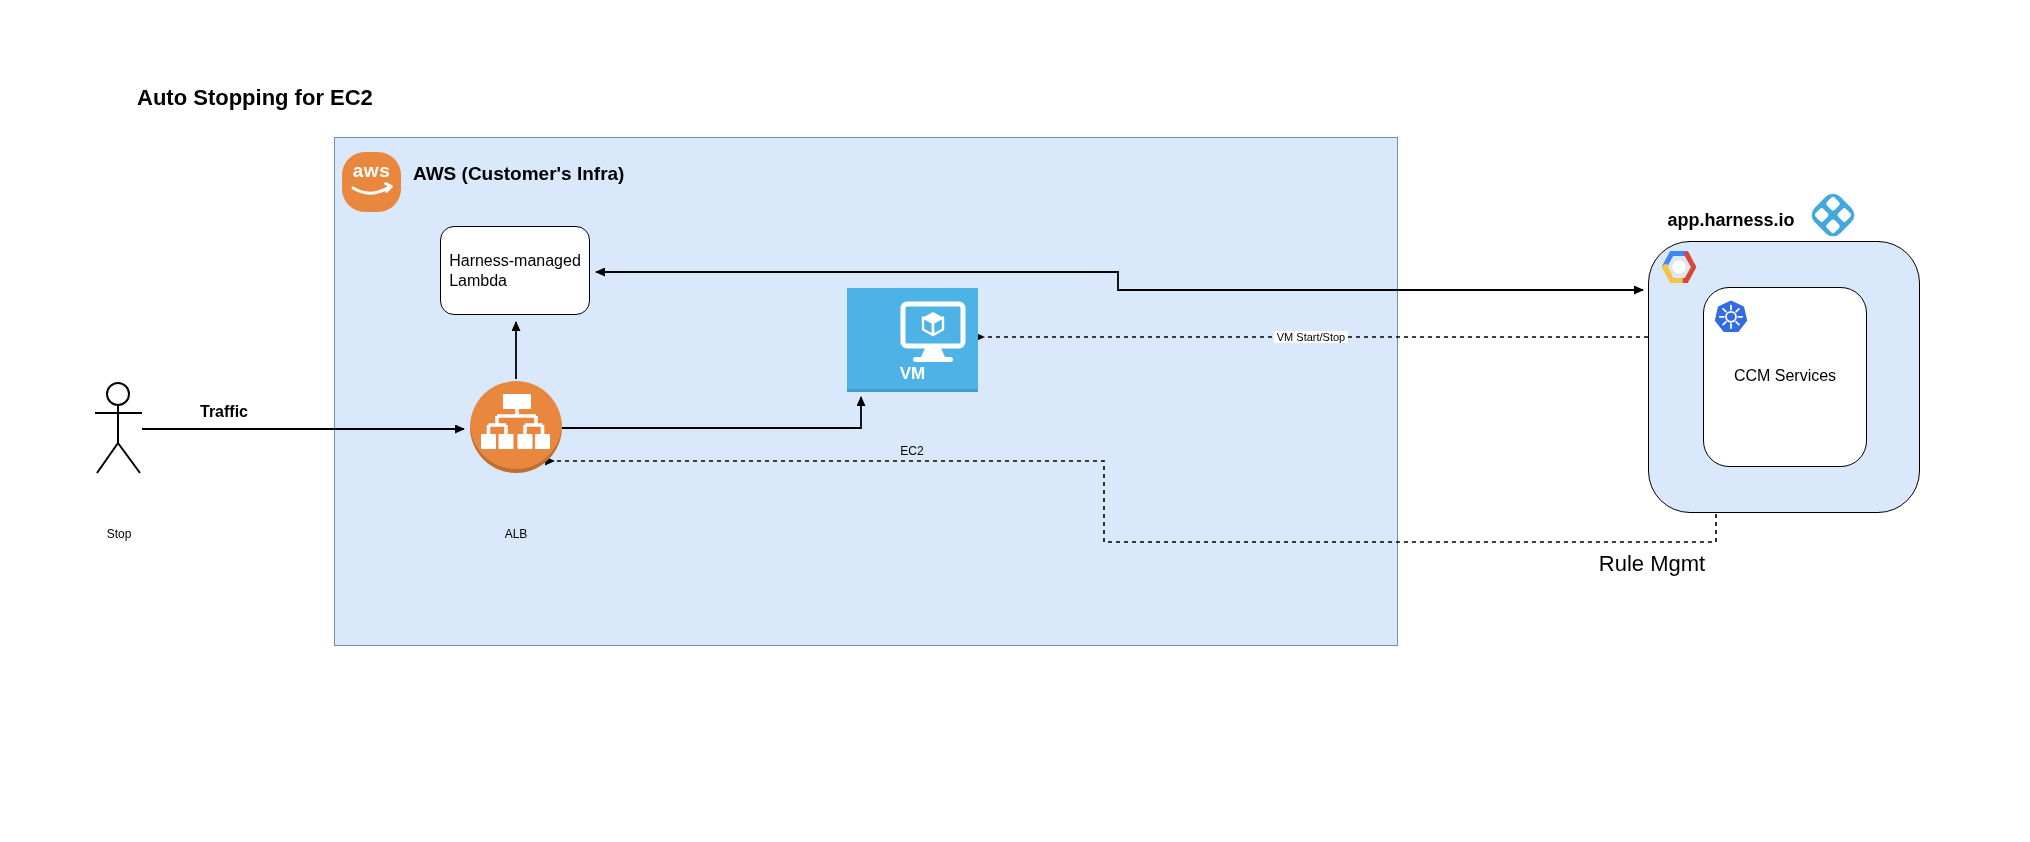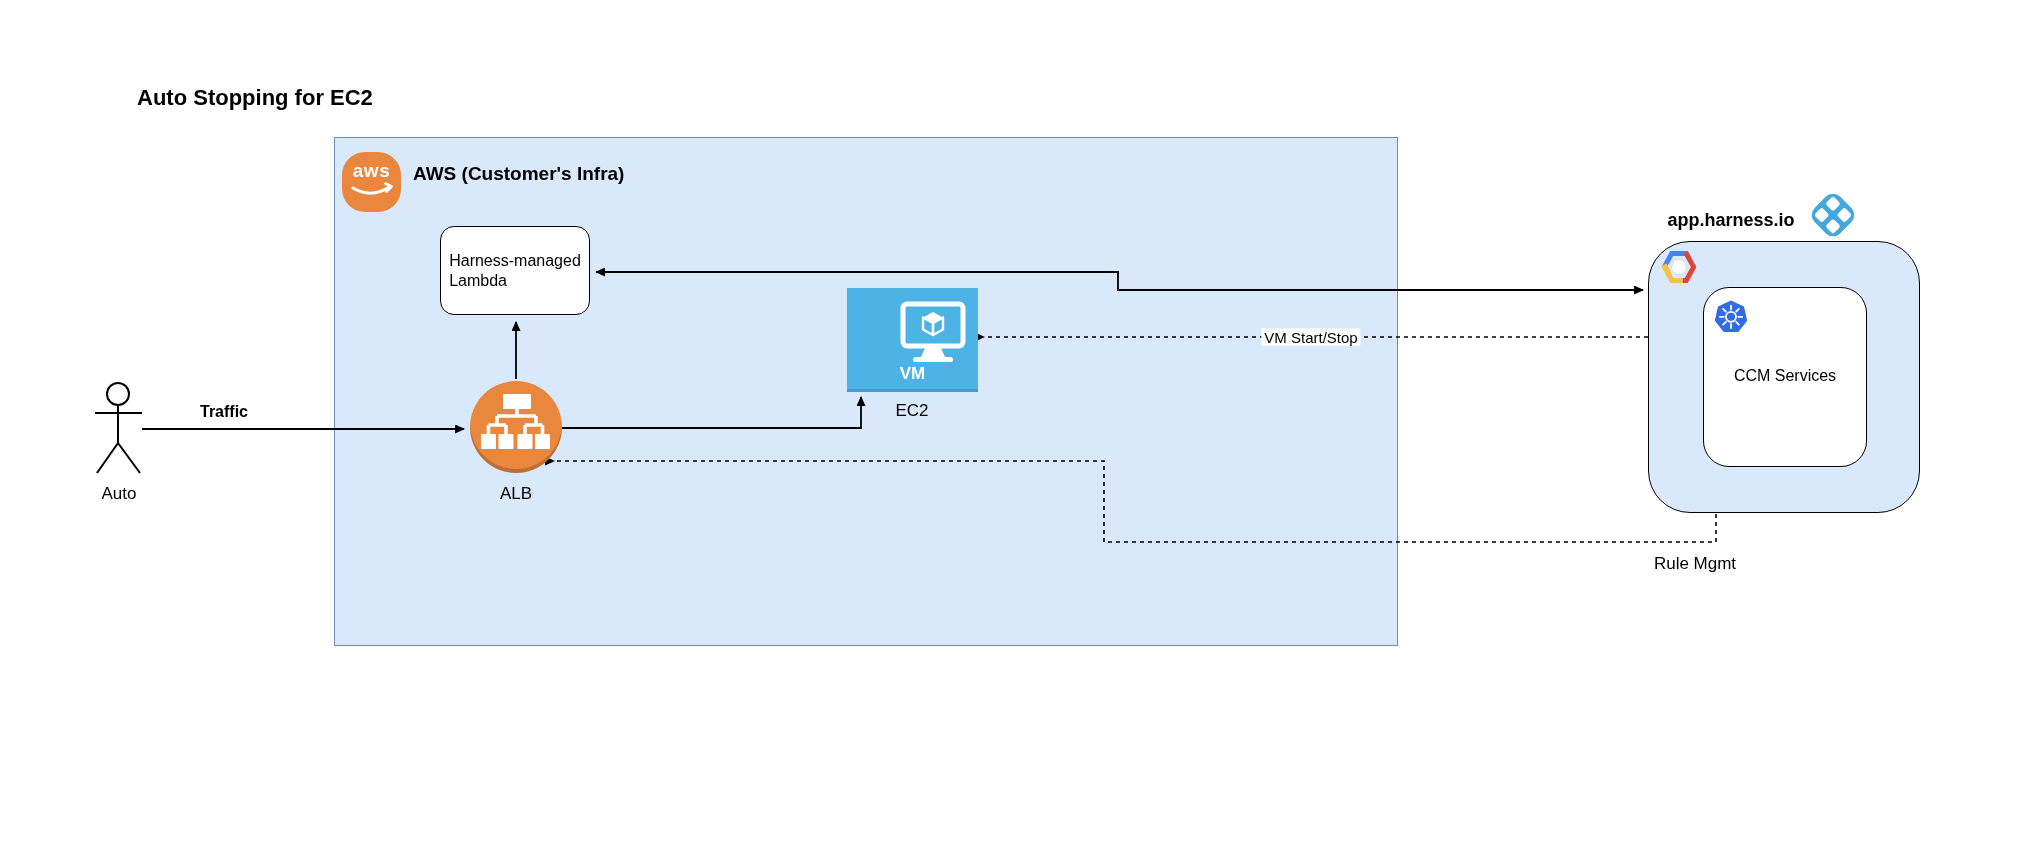--- a/index.html
+++ b/index.html
@@ -37,22 +37,22 @@
     background:var(--ec2-blue);box-shadow:inset 0 -3px 0 rgba(0,0,0,0.12);z-index:3;padding-left:20px;}
   .ec2-node .vm-label{position:absolute;left:0;right:0;top:76px;text-align:center;
     color:#fff;font-weight:bold;font-size:17px;}
 
   .harness-box{position:absolute;left:1648px;top:241px;width:272px;height:272px;
     background:var(--container-fill);border:1.5px solid #000;border-radius:42px;z-index:1;}
   .ccm-box{position:absolute;left:1703px;top:287px;width:164px;height:180px;background:#fff;
     border:1.5px solid #000;border-radius:26px;z-index:2;}
   .icon-abs{position:absolute;z-index:4;}
 
-  .node-label{position:absolute;transform:translate(-50%,-50%);font-size:17px;white-space:nowrap;z-index:5;}
-  .edge-label{position:absolute;transform:translate(-50%,-50%);font-size:15px;white-space:nowrap;
+  .node-label{position:absolute;transform:translate(-50%,-50%);font-size:12px;white-space:nowrap;z-index:5;margin-top:40px;}
+  .edge-label{position:absolute;transform:translate(-50%,-50%);font-size:11px;white-space:nowrap;
     background:#fff;padding:0 3px;z-index:5;}
   .b{font-weight:bold;}
   .app-harness-label{position:absolute;transform:translate(-50%,-50%);font-size:18px;font-weight:bold;
     white-space:nowrap;z-index:5;}
   .ccm-label{position:absolute;transform:translate(-50%,-50%);font-size:16px;white-space:nowrap;z-index:5;}
 
   svg.layer{position:absolute;left:0;top:0;z-index:2;}
   .edge{stroke:#000;stroke-width:1.8;fill:none;}
   .dashed{stroke-dasharray:4 4;stroke-width:1.6;}
 </style>
@@ -180,18 +180,18 @@
     <path class="edge" d="M142 429 H464" marker-end="url(#arrowR)"></path>
     <path class="edge" d="M516 379 V322" marker-end="url(#arrowR)"></path>
     <path class="edge" d="M596 272 H1118 V290 H1643" marker-start="url(#arrowL)" marker-end="url(#arrowR)"></path>
     <path class="edge" d="M562 428 H861 V397" marker-end="url(#arrowR)"></path>
     <path class="edge dashed" d="M1648 337 H984" marker-end="url(#arrowL)"></path>
     <path class="edge dashed" d="M1716 514 V542 H1104 V461 H554" marker-end="url(#arrowL)"></path>
   </svg>
 
   <div class="edge-label b" style="left:224px;top:412px;font-size:16px;">Traffic</div>
   <div class="edge-label" style="left:1311px;top:337px;">VM Start/Stop</div>
-  <div class="edge-label" style="left:1695px;top:564px;font-size:17px;">Rule Mgmt</div>
+  <div class="edge-label" style="left:1652px;top:564px;font-size:22px;">Rule Mgmt</div>
 
   <div class="node-label" style="left:516px;top:494px;">ALB</div>
   <div class="node-label" style="left:912px;top:411px;">EC2</div>
-  <div class="node-label" style="left:119px;top:494px;">Auto</div>
+  <div class="node-label" style="left:119px;top:494px;">Stop</div>
 </div>
 
 </body></html>

